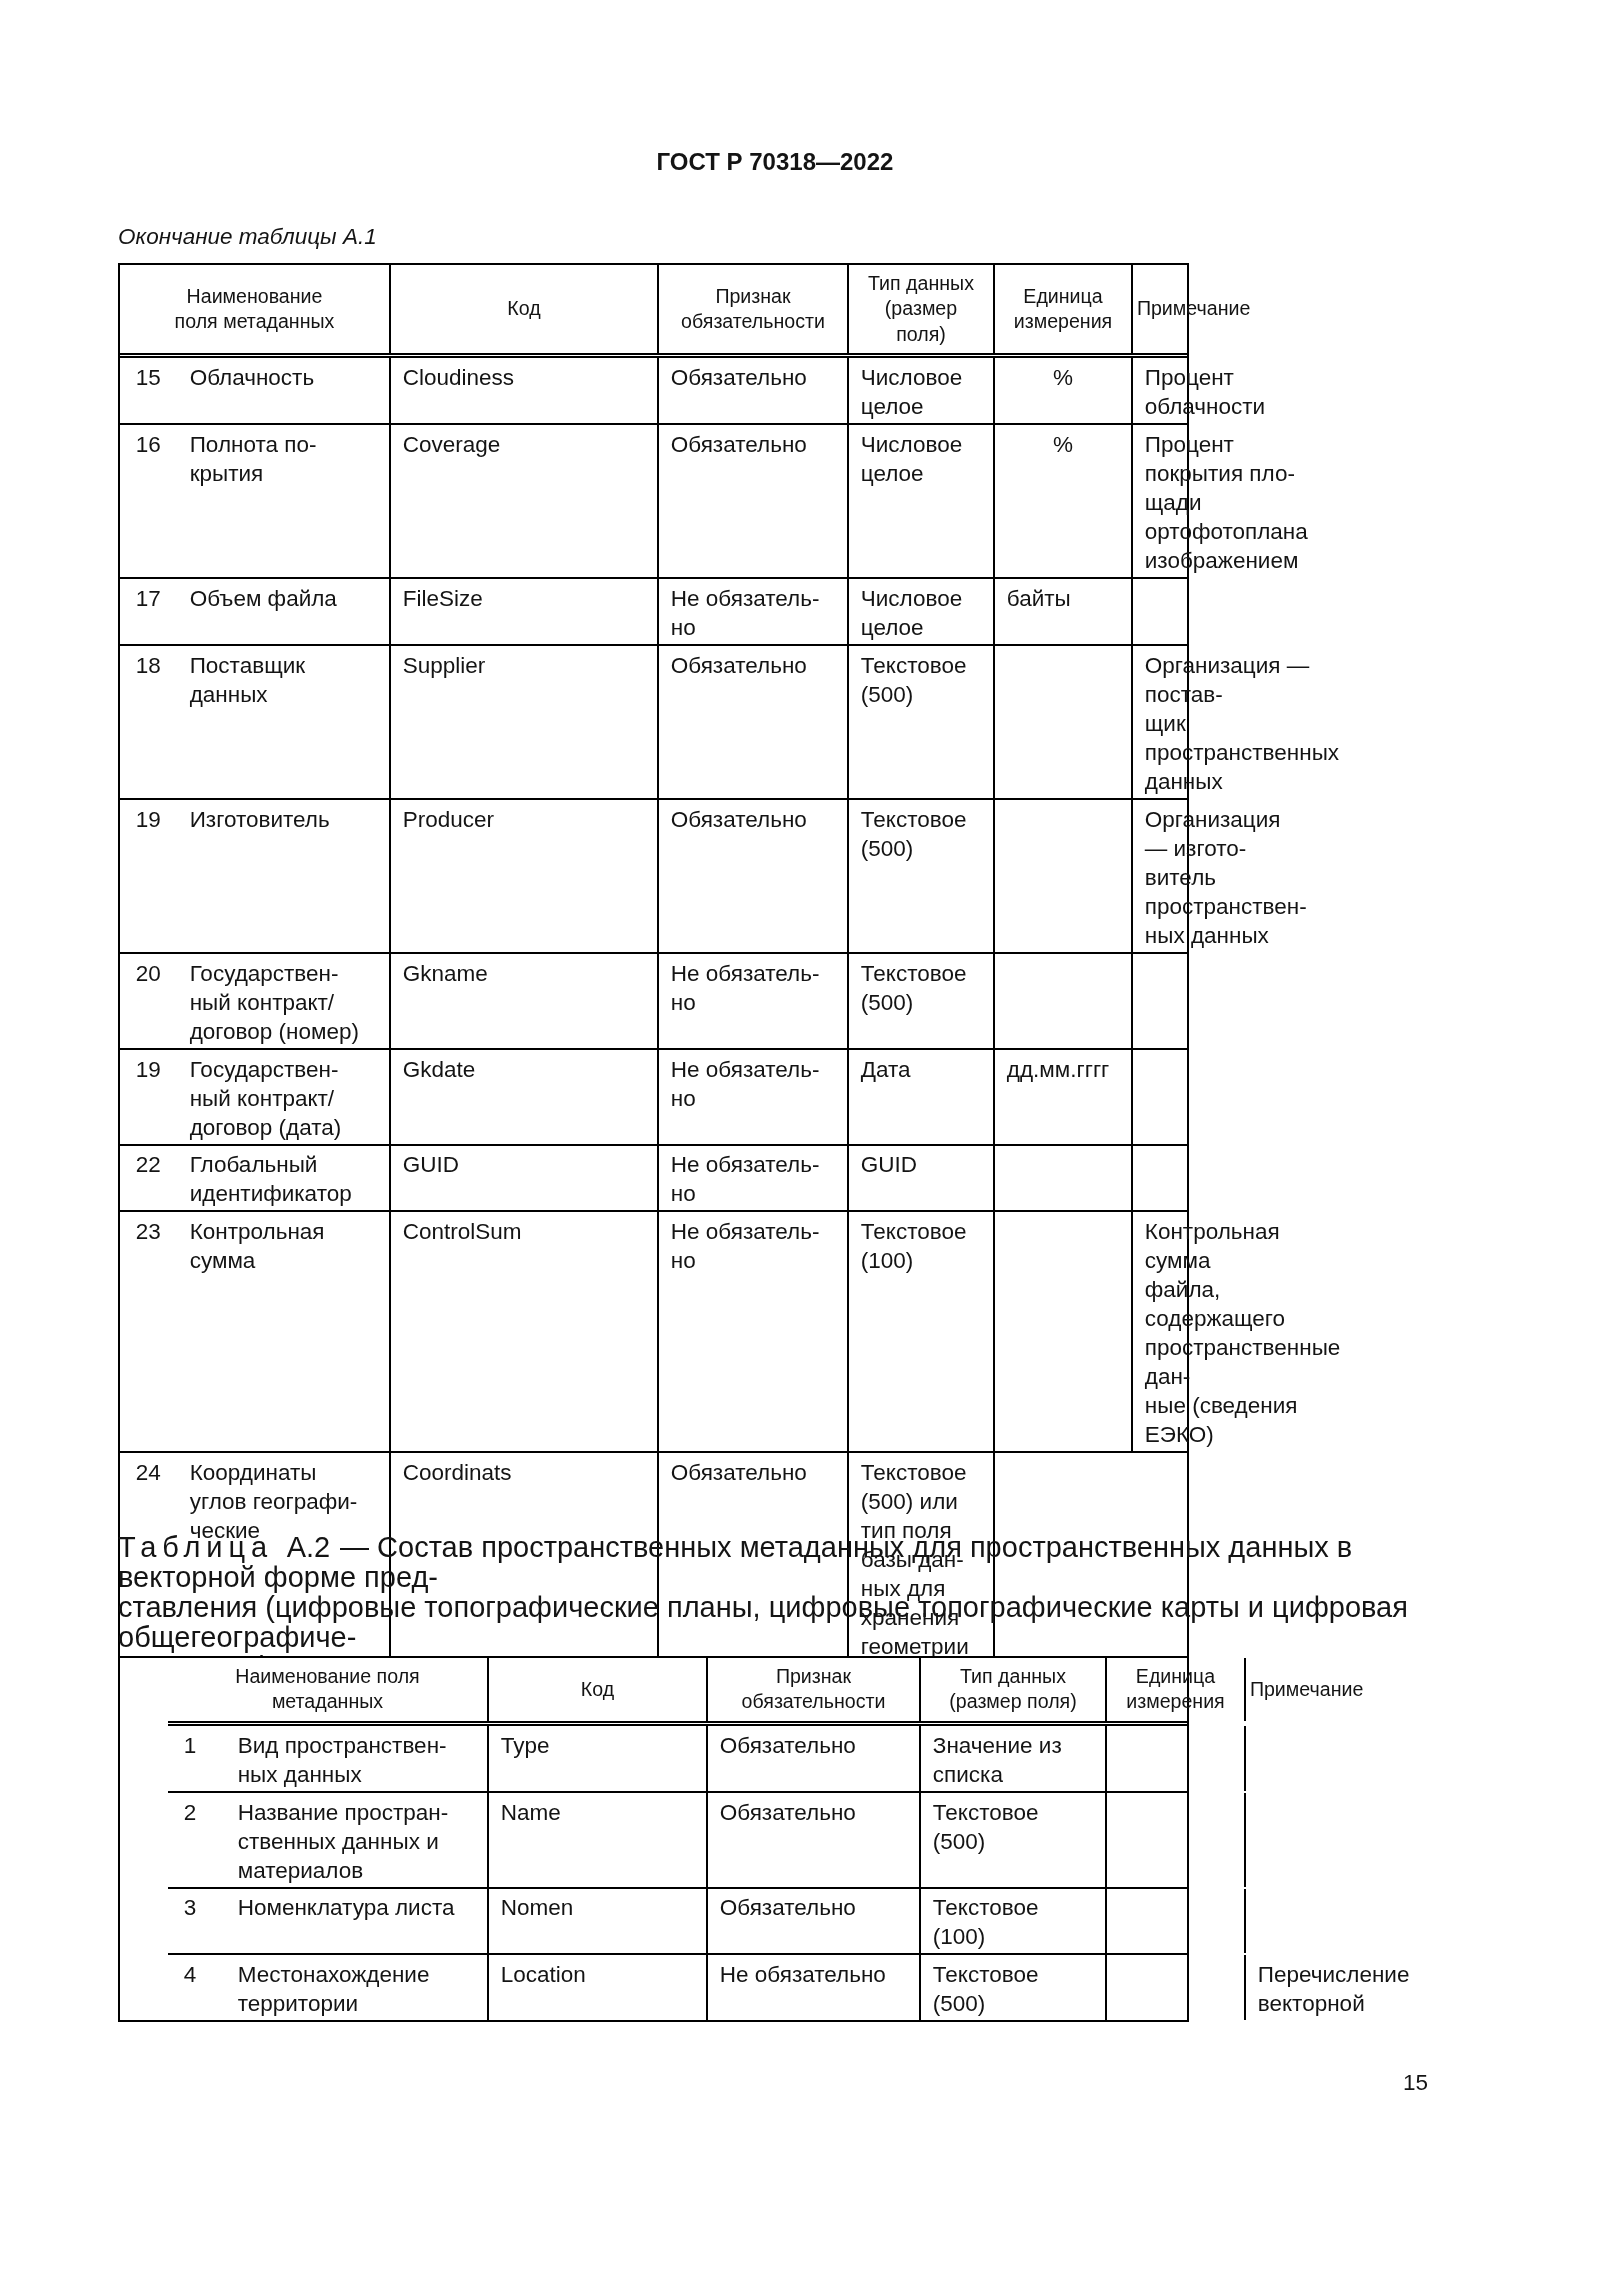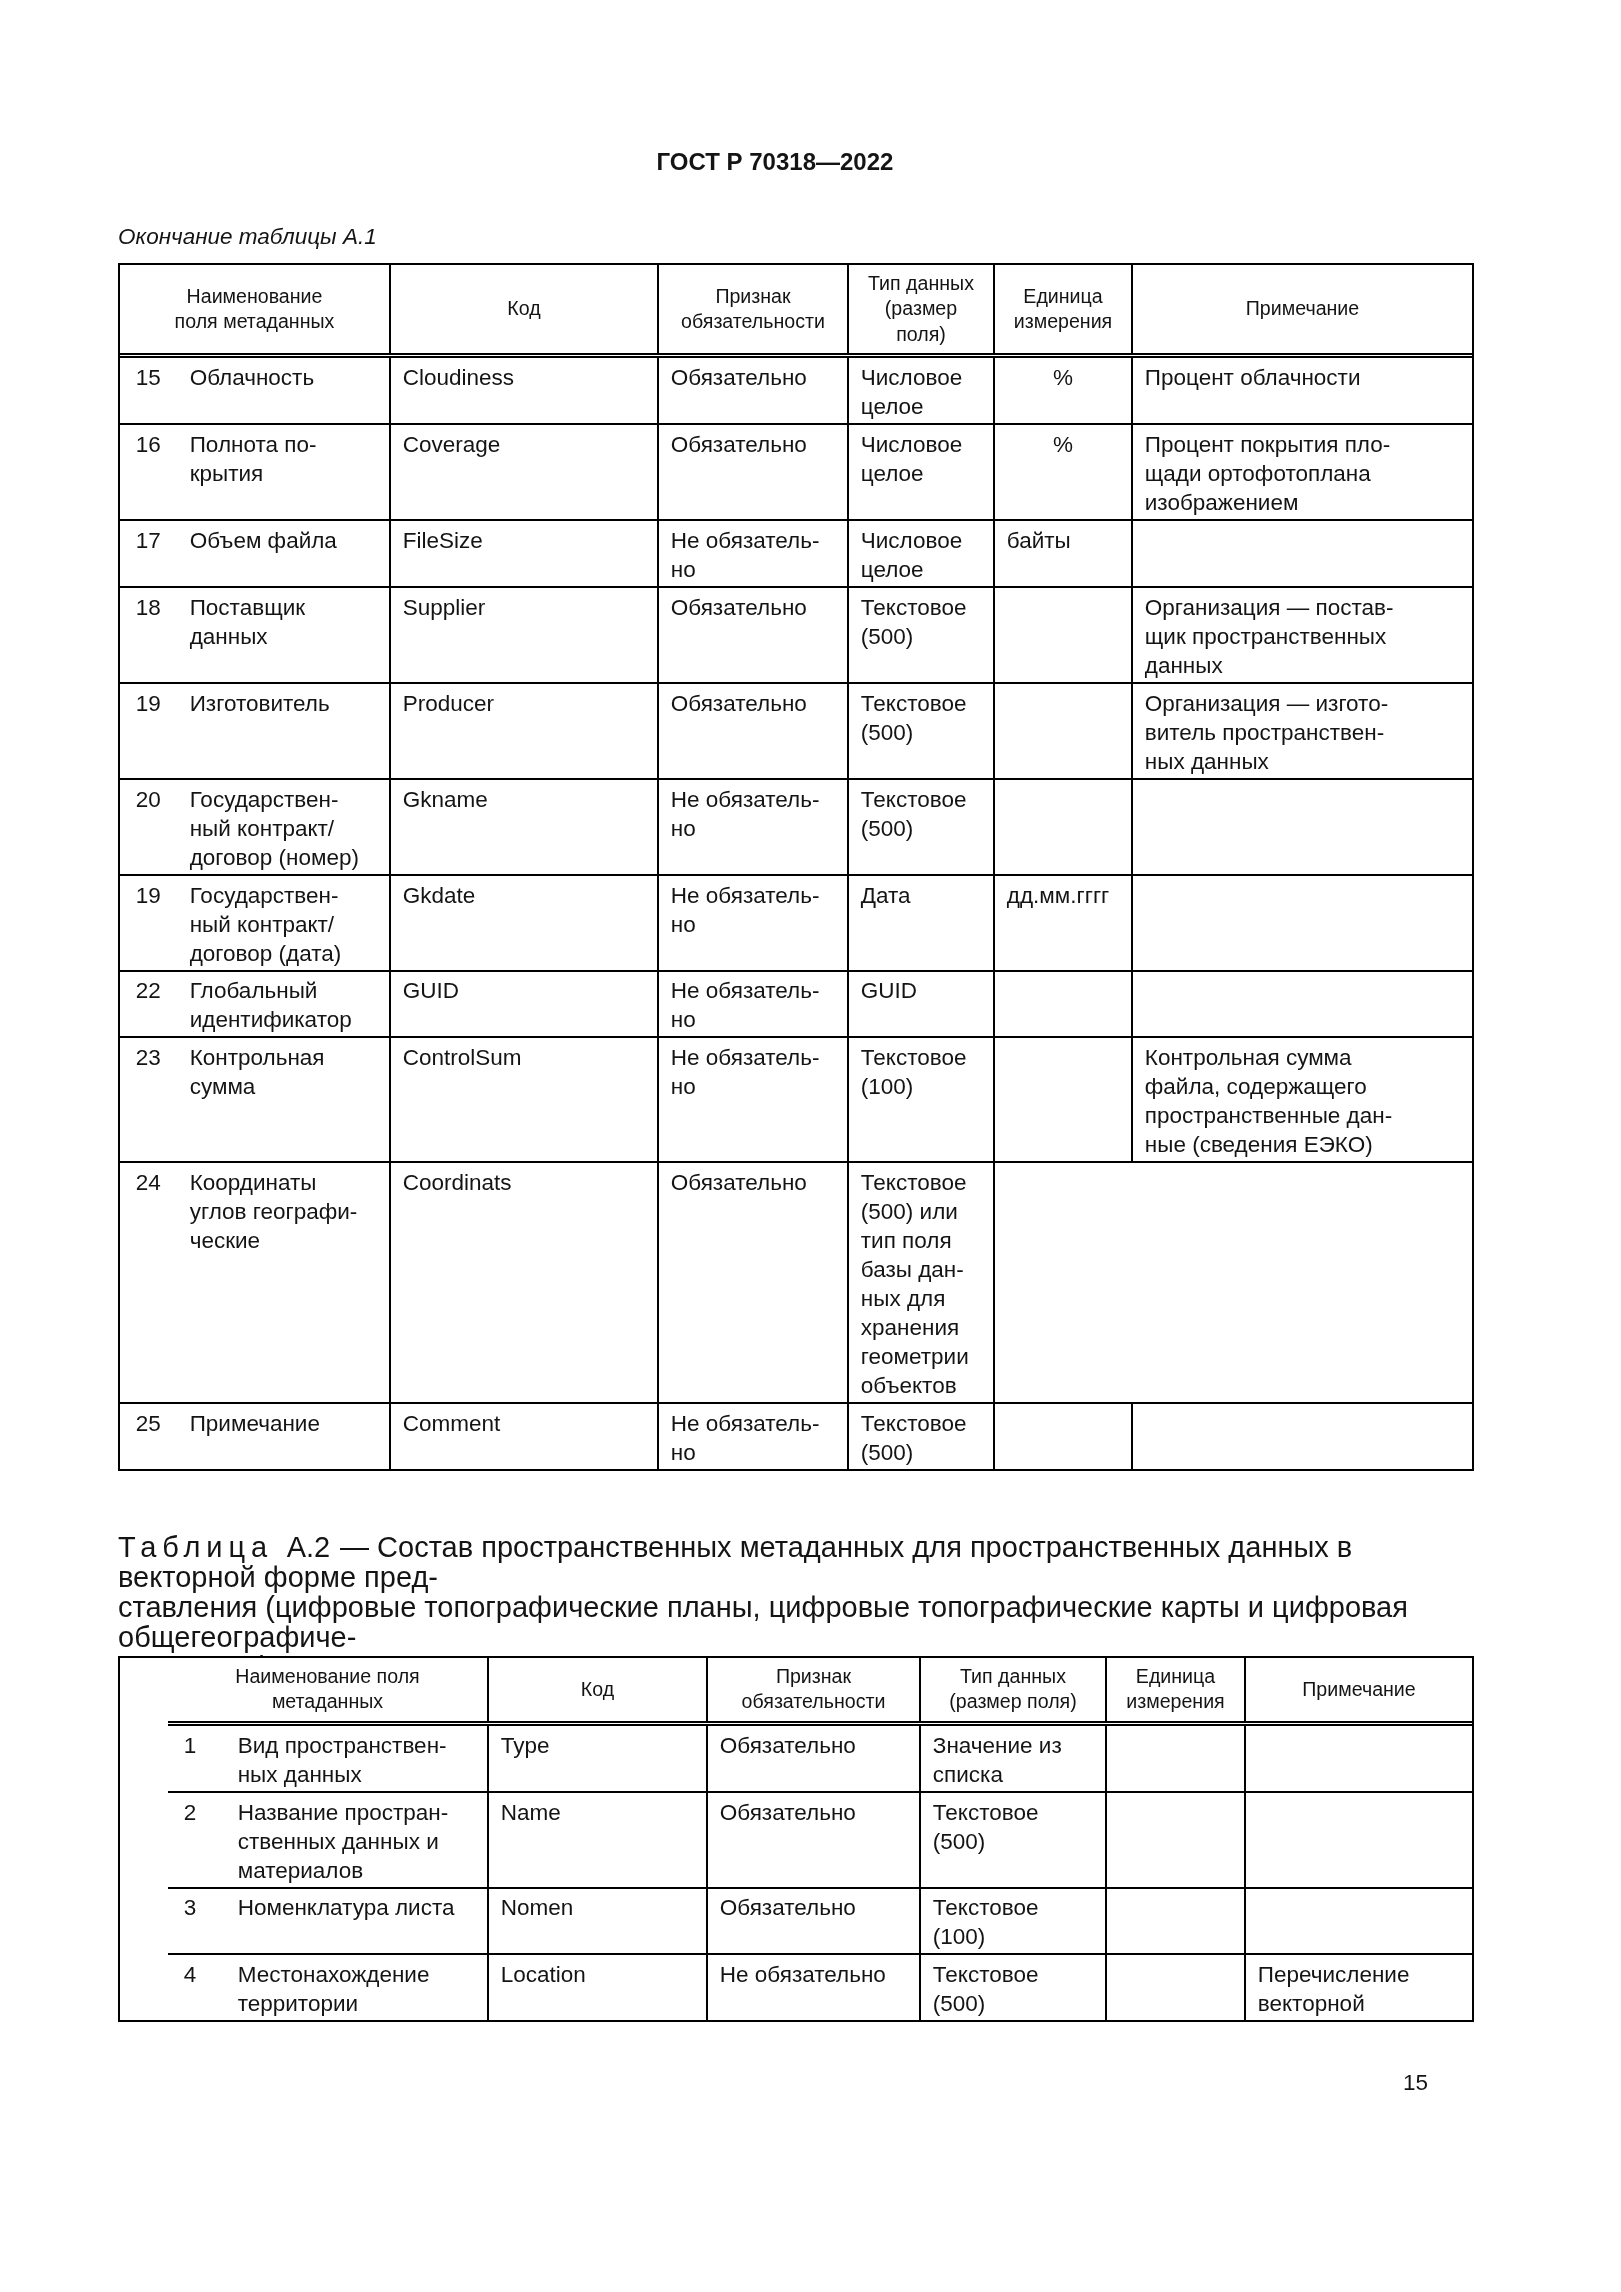--- a/index.html
+++ b/index.html
@@ -23,21 +23,21 @@
   }
   .caption-a2 {
     position:absolute; top:1532px; left:118px; width:1314px;
     font-size:29px; line-height:30px;
   }
   .caption-a2 .spaced { letter-spacing:5.9px; }
   .caption-a2 .cap-num { margin-left:13.7px; }
   .caption-a2 .cap-text { margin-left:9.8px; white-space:pre-line; }
 
   .gtable {
-    position:absolute; left:118px; width:1356px;
+    position:absolute; left:118px; width:1071px;
     border:2.9px solid #000; box-sizing:border-box; background:#fff;
   }
   #table-a1 { top:263px; }
   #table-a2 { top:1656px; }
 
   .grid-row { display:grid; }
   .t1 .grid-row { grid-template-columns:269px 268px 190px 146px 138px 1fr; }
   .t2 .grid-row { grid-template-columns:319px 219px 213px 186px 139px 1fr;margin-left:48px; }
 
   .thead { border-bottom:5.9px double #000; }

